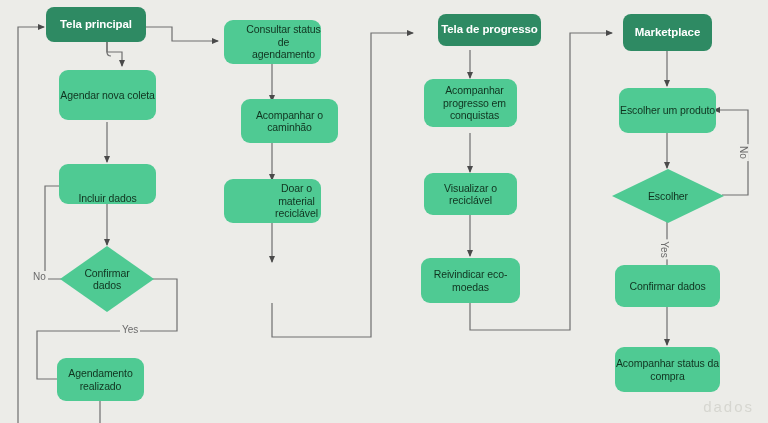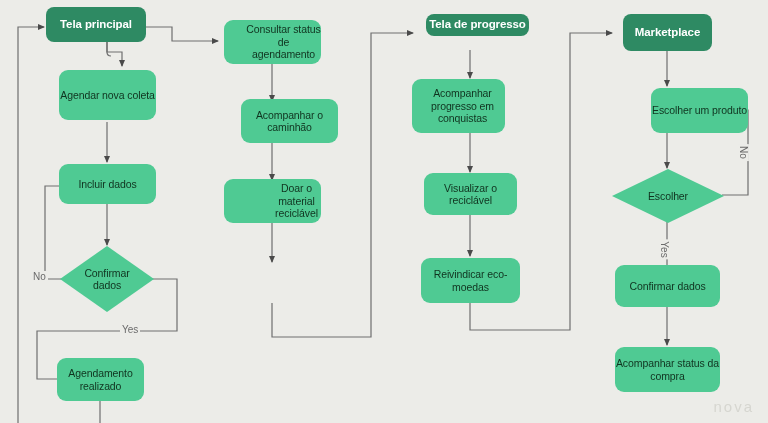--- a/index.html
+++ b/index.html
@@ -146,21 +146,21 @@
   </svg>
 
   <div class="node header" style="left:46px; top:7px; width:100px; height:35px;">
     <span>Tela principal</span>
   </div>
 
   <div class="node process" style="left:59px; top:70px; width:97px; height:50px;">
     <span>Agendar nova coleta</span>
   </div>
 
-  <div class="node process" style="left:59px; top:164px; width:97px; height:40px;">
+  <div class="node process" style="left:59px; top:164px; width:97px; height:40px;align-items:flex-end;">
     <span>Incluir dados</span>
   </div>
 
   <div class="node decision" style="left:60px; top:246px; width:94px; height:66px;">
     <span class="dia-shape"></span>
     <span class="dia-label">Confirmar dados</span>
   </div>
 
   <div class="node process" style="left:57px; top:358px; width:87px; height:43px;">
     <span>Agendamento realizado</span>
@@ -179,41 +179,41 @@
 
   <div class="node process" style="left:224px; top:99px; width:97px; height:44px;margin-left:17px;">
     <span>Acompanhar o caminhão</span>
   </div>
 
   <div class="node process" style="left:224px; top:179px; width:97px; height:44px;padding-left:48px;">
     <span>Doar o material reciclável</span>
   </div>
 
 
-  <div class="node header" style="left:426px; top:14px; width:103px; height:22px;">
+  <div class="node header" style="left:438px; top:14px; width:103px; height:32px;">
     <span>Tela de progresso</span>
   </div>
 
-  <div class="node process" style="left:412px; top:79px; width:93px; height:54px;padding-left:8px;">
+  <div class="node process" style="left:424px; top:79px; width:93px; height:48px;padding-left:8px;">
     <span>Acompanhar progresso em conquistas</span>
   </div>
 
   <div class="node process" style="left:424px; top:173px; width:93px; height:42px;">
     <span>Visualizar o reciclável</span>
   </div>
 
   <div class="node process" style="left:421px; top:258px; width:99px; height:45px;">
     <span>Reivindicar eco-moedas</span>
   </div>
 
   <div class="node header" style="left:623px; top:14px; width:89px; height:37px;">
     <span>Marketplace</span>
   </div>
 
-  <div class="node process" style="left:651px; top:88px; width:97px; height:45px;">
+  <div class="node process" style="left:619px; top:88px; width:97px; height:45px;">
     <span>Escolher um produto</span>
   </div>
 
   <div class="node decision" style="left:612px; top:169px; width:112px; height:54px;">
     <span class="dia-shape"></span>
     <span class="dia-label">Escolher</span>
   </div>
 
   <div class="node process" style="left:615px; top:265px; width:105px; height:42px;">
     <span>Confirmar dados</span>
@@ -223,14 +223,14 @@
     <span>Acompanhar status da compra</span>
   </div>
 
   <div class="edge-label vertical" style="left:735px; top:147px;">
     <span>No</span>
   </div>
   <div class="edge-label vertical" style="left:654px; top:244px;">
     <span>Yes</span>
   </div>
 
-  <div id="watermark">nova</div>
+  <div id="watermark">dados</div>
 </div>
 
 </body></html>

